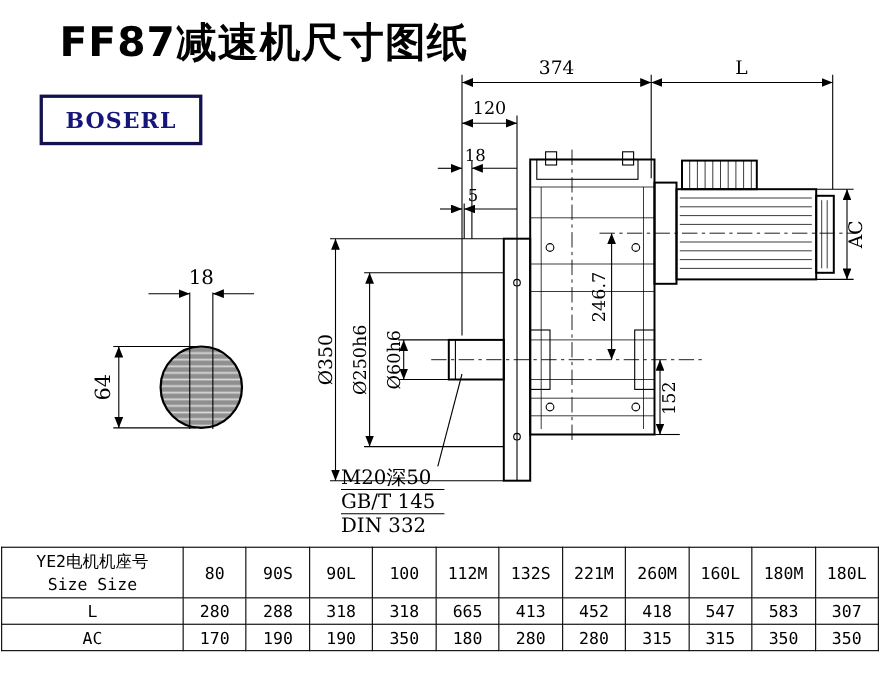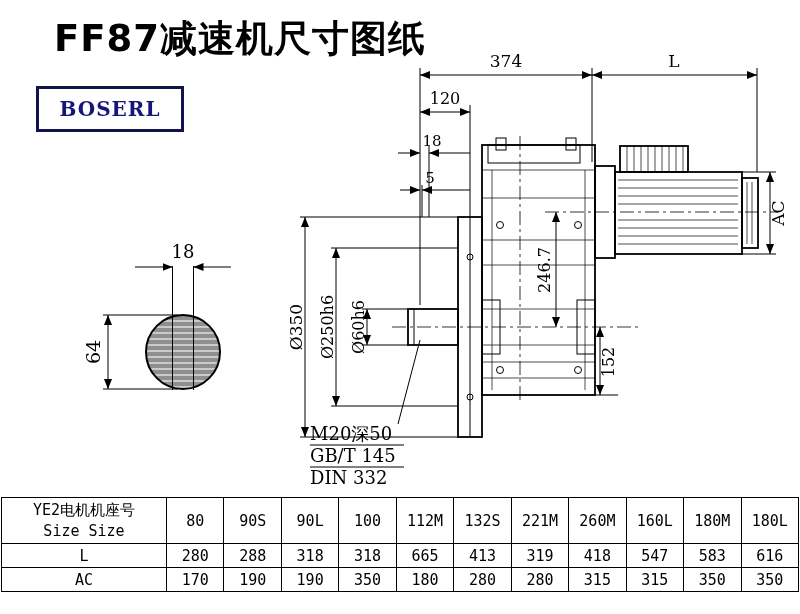--- a/index.html
+++ b/index.html
@@ -247,25 +247,25 @@
   </thead>
   <tbody>
       <tr>
         <th>L</th>
         <td>280</td>
         <td>288</td>
         <td>318</td>
         <td>318</td>
         <td>665</td>
         <td>413</td>
-        <td>319</td>
+        <td>452</td>
         <td>418</td>
         <td>547</td>
         <td>583</td>
-        <td>616</td>
+        <td>307</td>
       </tr>
       <tr>
         <th>AC</th>
         <td>170</td>
         <td>190</td>
         <td>190</td>
         <td>350</td>
         <td>180</td>
         <td>280</td>
         <td>280</td>

